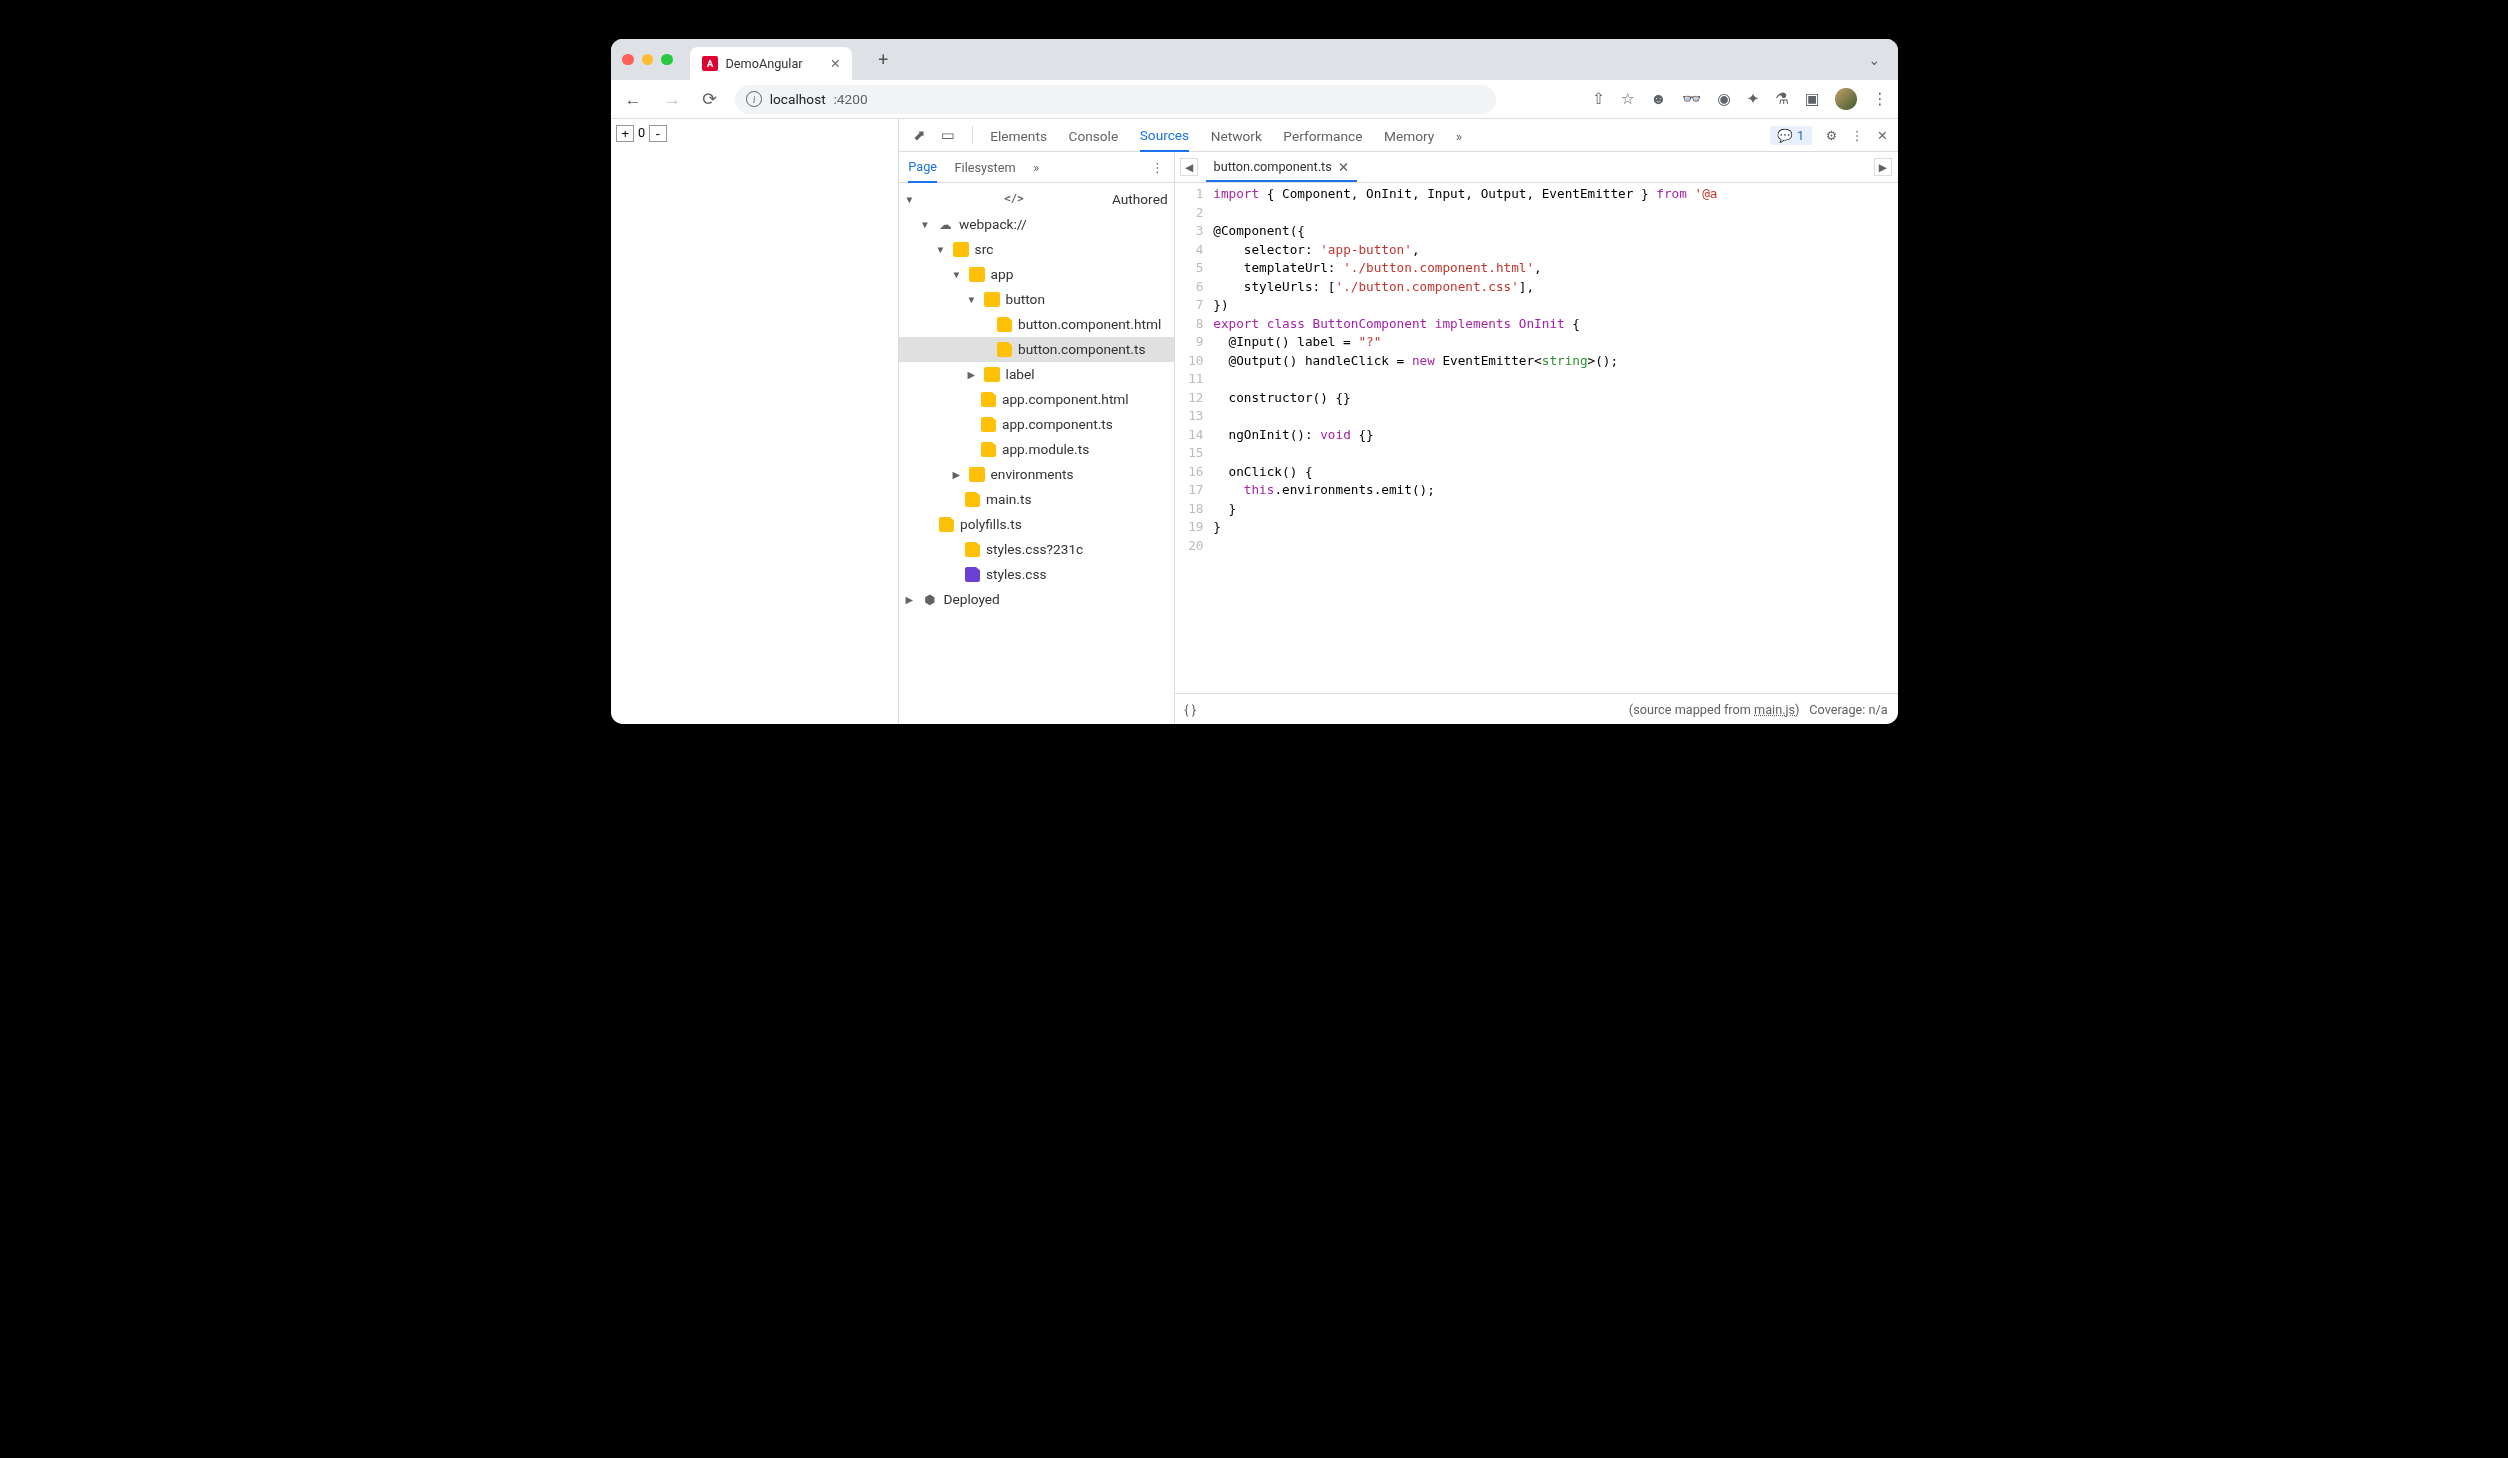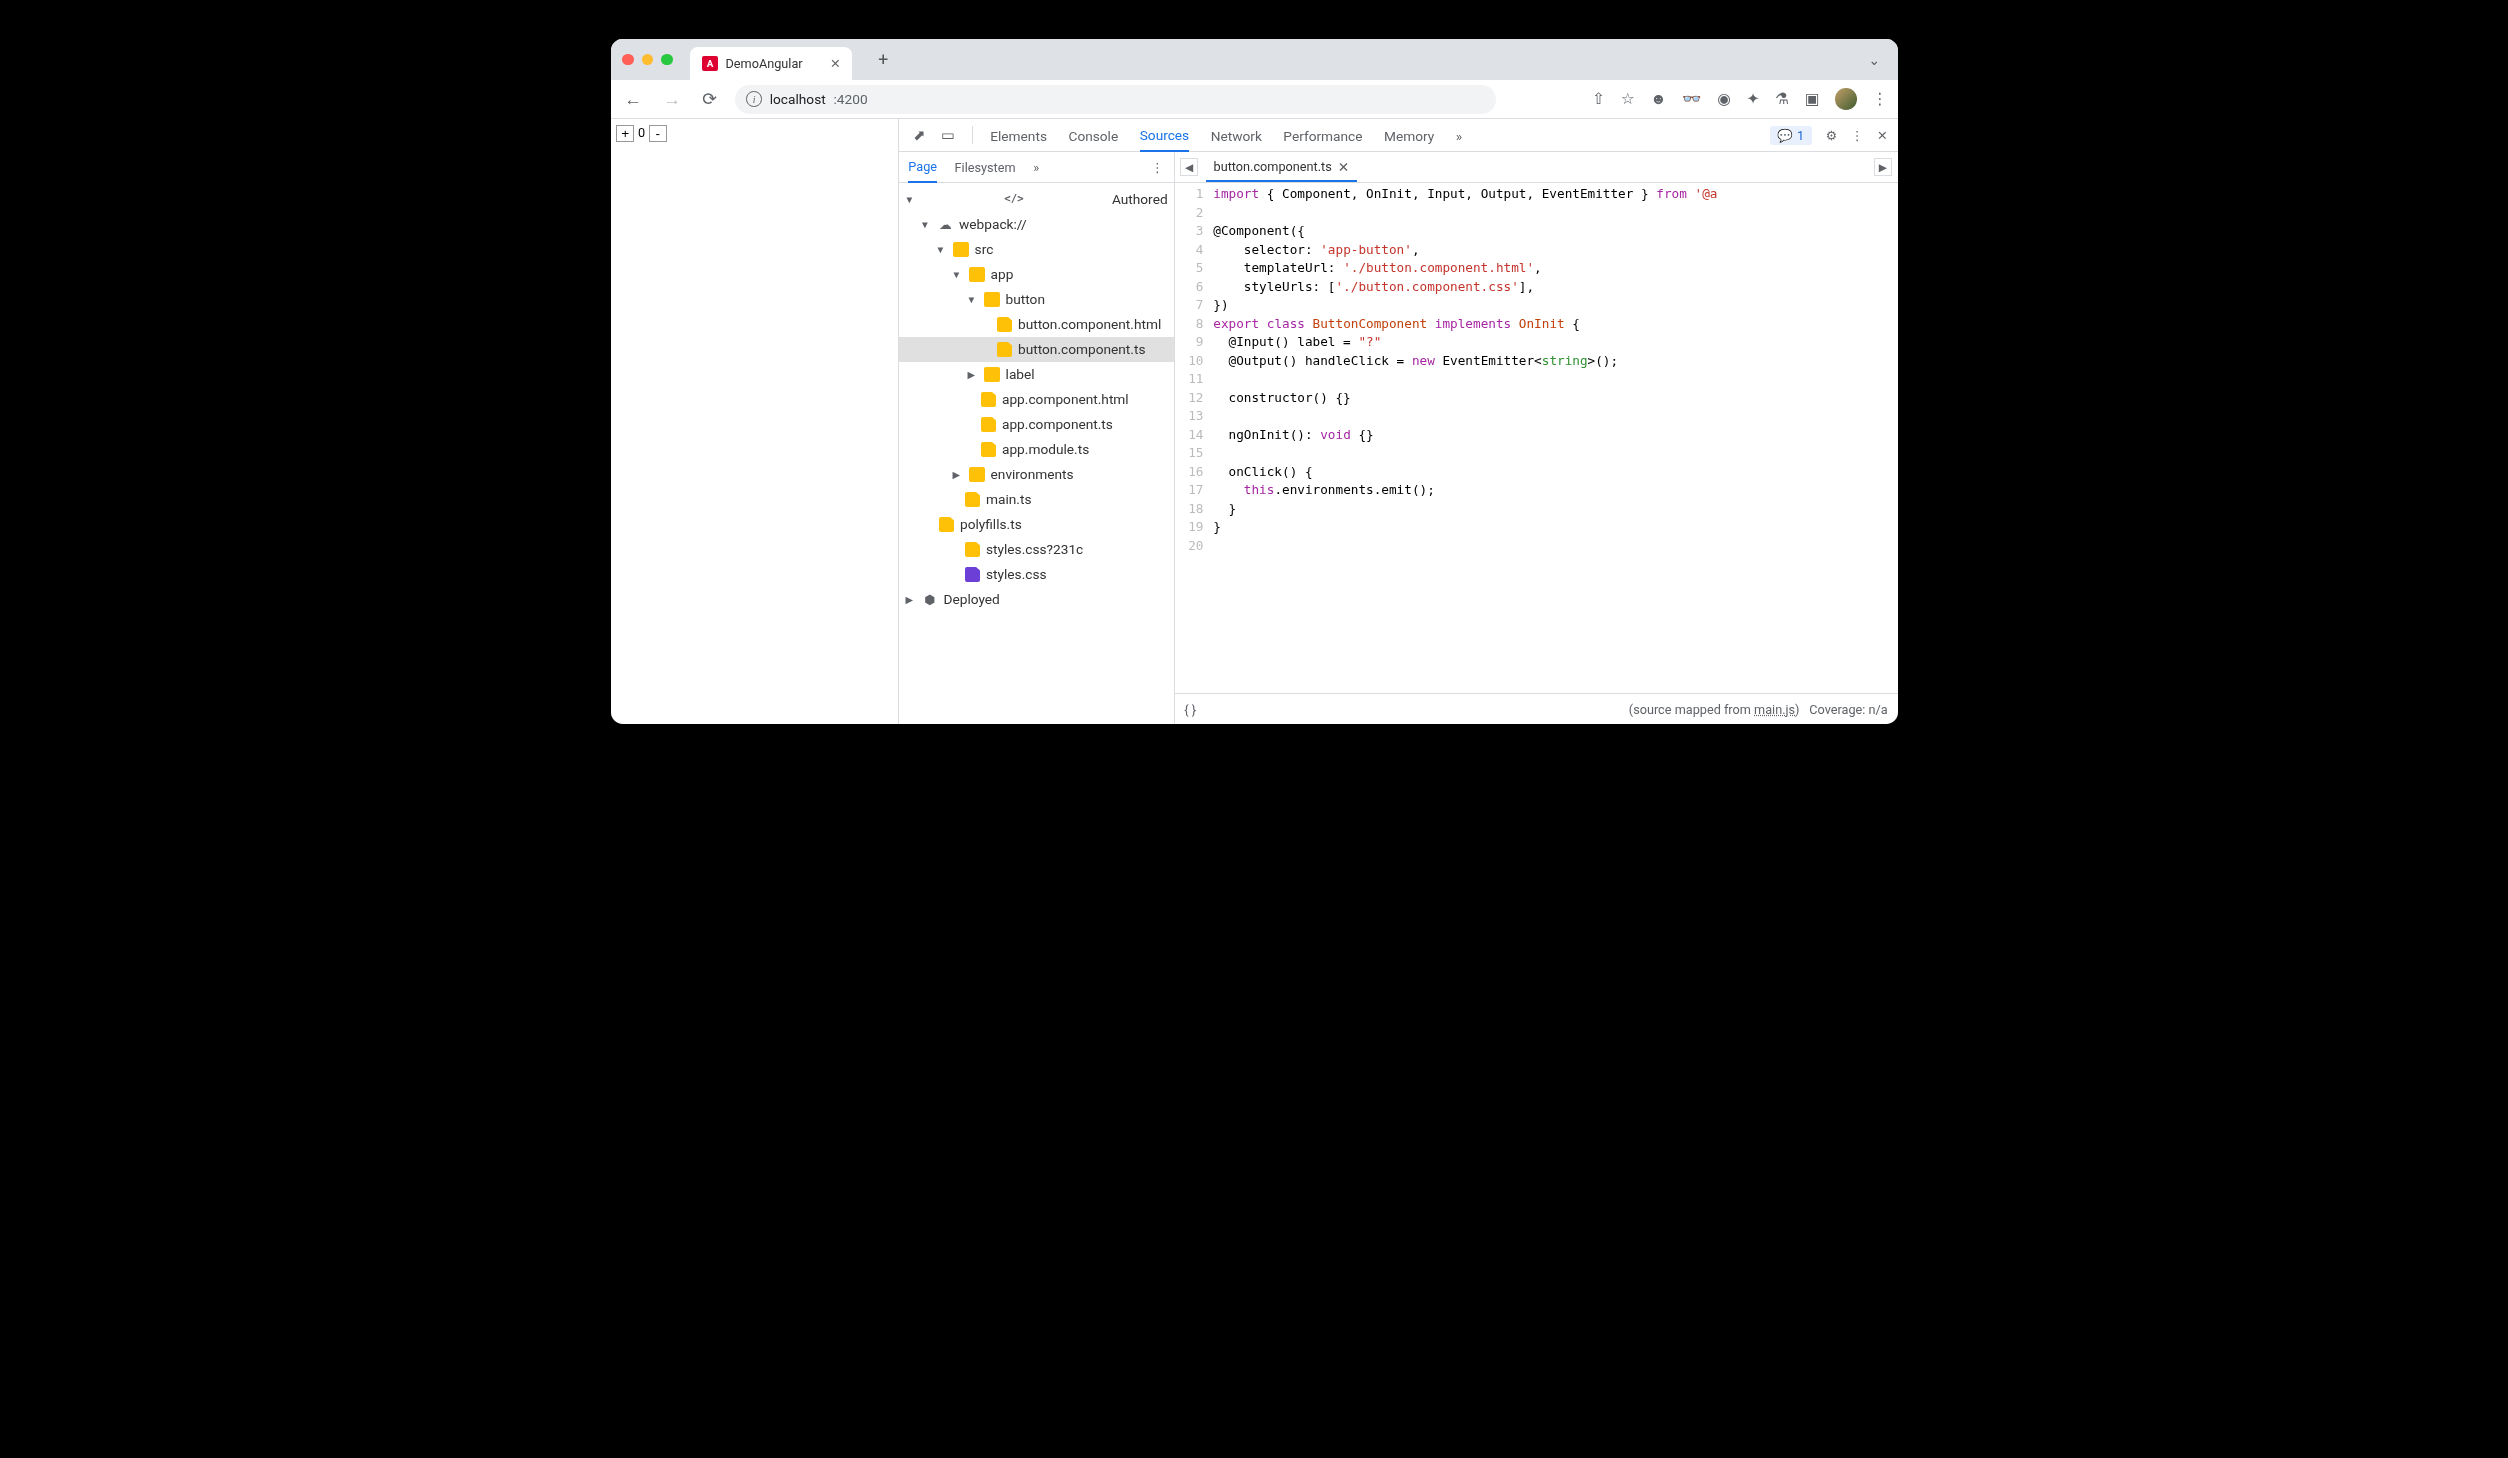--- a/index.html
+++ b/index.html
@@ -61,21 +61,21 @@
 
 .editcol{flex:1;display:flex;flex-direction:column;min-height:0}
 .ed-tabs{height:31px;display:flex;align-items:center;border-bottom:1px solid #dadce0;padding:0 5.9px;gap:7.8px;color:#5f6368;font-size:12.7px}
 .ed-tab{display:flex;align-items:center;gap:5.9px;padding:5.9px 7.8px;border-bottom:2px solid #1a73e8;margin-bottom:-1px;color:#333}
 .ed-tab .x{color:#5f6368;cursor:pointer;font-size:13.7px}
 .panel-btn{border:1px solid #dadce0;width:17.6px;height:17.6px;display:flex;align-items:center;justify-content:center;font-size:10.7px;color:#5f6368;cursor:pointer}
 .panel-btn.r{margin-left:auto}
 .code{flex:1;display:flex;font-family:Menlo,Monaco,Consolas,monospace;font-size:12.7px;line-height:18.5px;overflow:auto;background:#fff}
 .gutter{text-align:right;padding:2px 7.8px 2px 13.7px;color:#bbb;user-select:none;white-space:pre}
 .codetxt{padding:2px 5.9px 2px 2px;white-space:pre}
-.c-kw{color:#a626a4}.c-str{color:#c4342d}.c-cls{color:#c2410c}.c-typ{color:#2e9131}.c-this{color:#a626a4}.c-new{color:#a626a4}
+.c-kw{color:#a626a4}.c-str{color:#c4342d}.c-cls{color:#a21caf}.c-typ{color:#2e9131}.c-this{color:#a626a4}.c-new{color:#a626a4}
 .ed-foot{height:31px;border-top:1px solid #dadce0;display:flex;align-items:center;padding:0 9.8px;font-size:12.7px;color:#5f6368}
 .ed-foot .r{margin-left:auto;display:flex;gap:9.8px}
 .ed-foot a{color:#5f6368;text-decoration:underline dotted}
 </style>
 </head>
 <body>
 
 <div class="window">
 
   <div class="titlebar">

